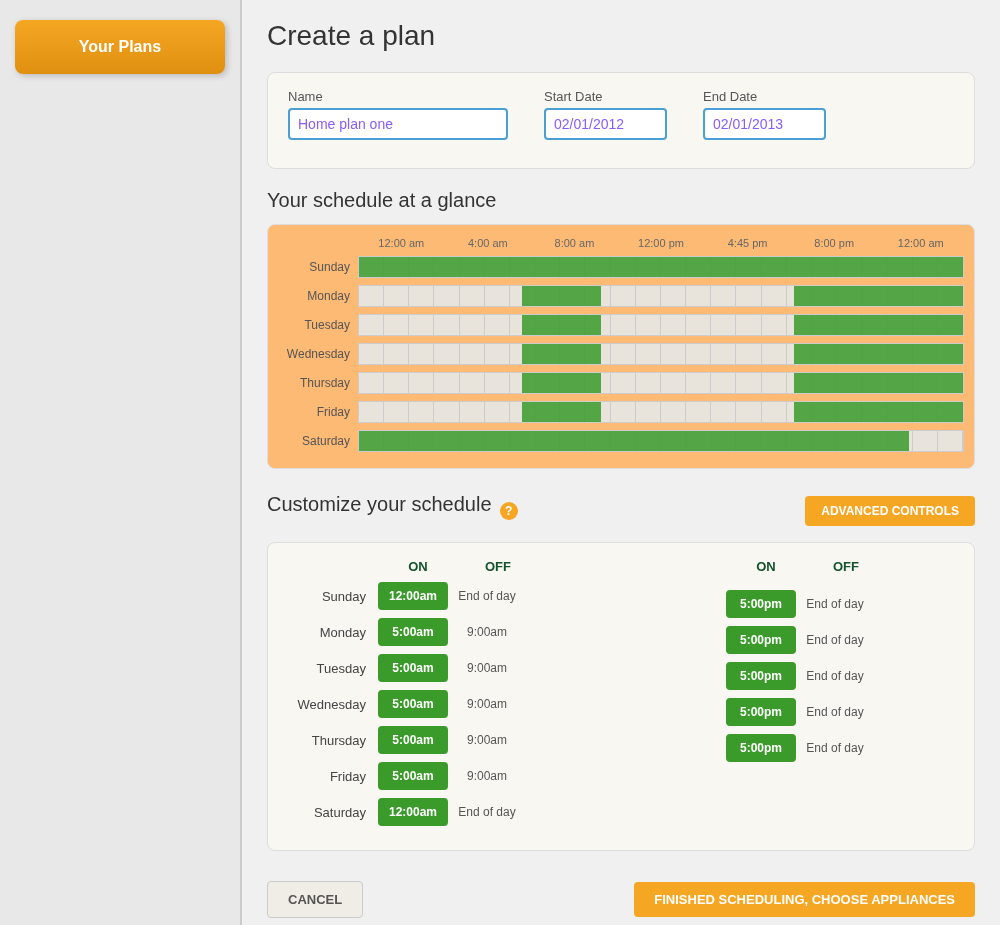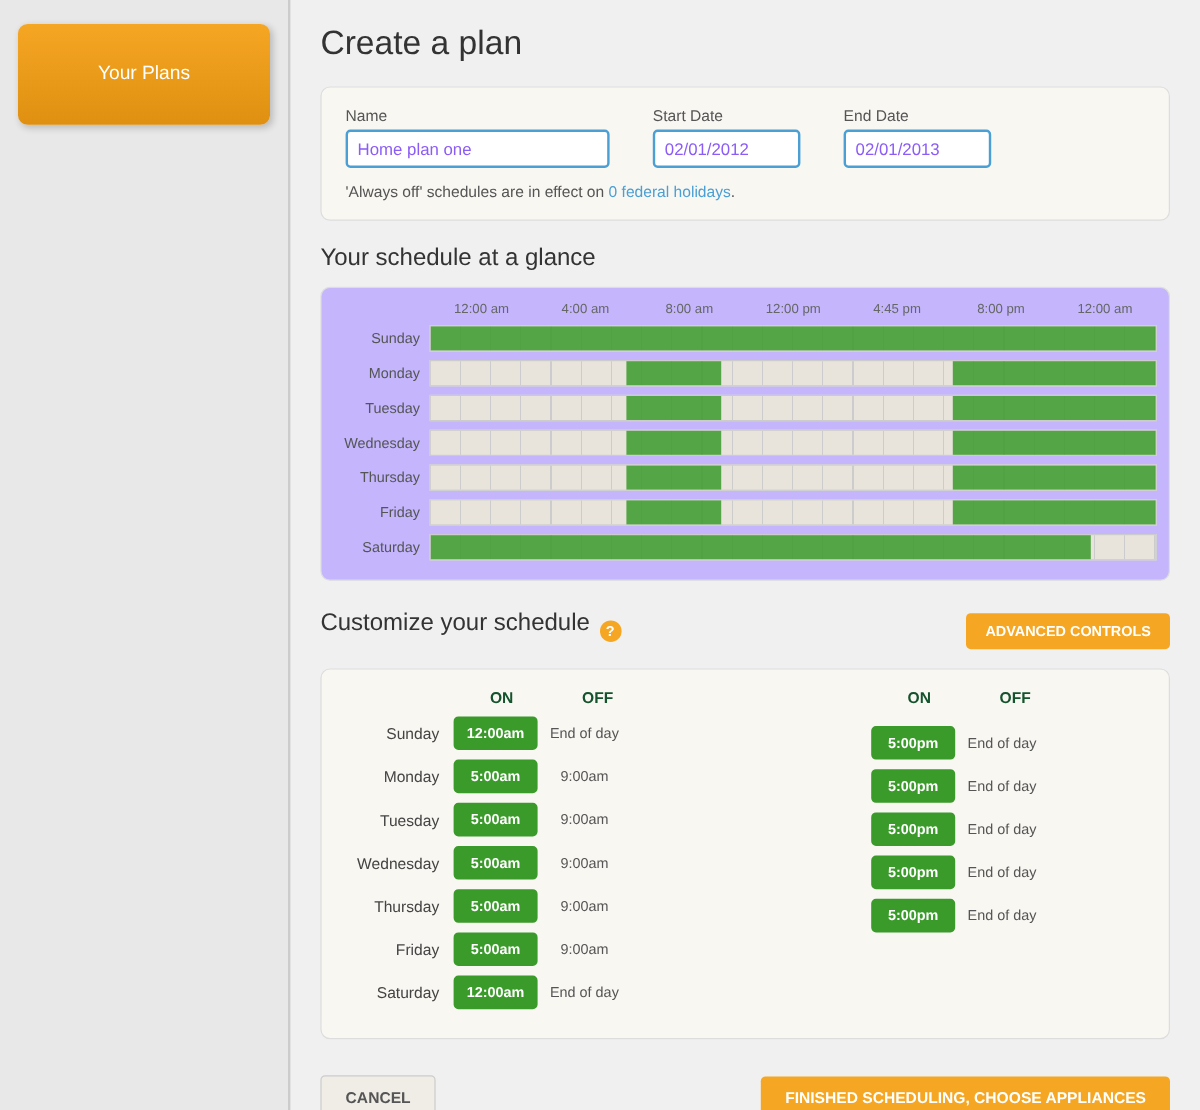--- a/index.html
+++ b/index.html
@@ -15,25 +15,25 @@
       width: 240px;
       min-height: 925px;
       background: #e8e8e8;
       padding: 20px 15px;
       flex-shrink: 0;
     }
     .sidebar-btn {
       background: linear-gradient(to bottom, #f5a623, #e09010);
       border: none;
       border-radius: 8px;
-      padding: 33px 0;
+      padding: 18px 0;
       width: 100%;
       color: white;
       font-size: 16px;
-      font-weight: normal;
+      font-weight: bold;
       cursor: pointer;
       box-shadow: 2px 2px 6px rgba(0,0,0,0.2);
     }
 
     
     .main {
       flex: 1;
       background: #f0f0f0;
       padding: 20px 25px;
       border-left: 2px solid #ccc;
@@ -90,21 +90,21 @@
 
     
     .section-title {
       font-size: 20px;
       font-weight: normal;
       color: #333;
       margin-bottom: 12px;
     }
 
     .schedule-chart {
-      background: #c4b5fd;
+      background: #fdba74;
       border: 1px solid #ddd;
       border-radius: 8px;
       padding: 12px 10px;
       margin-bottom: 24px;
     }
 
     .chart-inner {
       position: relative;
     }
 
@@ -319,23 +319,20 @@
       </div>
       <div class="form-group">
         <label>Start Date</label>
         <input class="date-input" type="text" value="02/01/2012" style="">
       </div>
       <div class="form-group">
         <label>End Date</label>
         <input class="date-input" type="text" value="02/01/2013" style="">
       </div>
     </div>
-    <div class="holidays-text">
-      <span>'Always off' schedules are in effect on </span><a class="holidays-link" href="#">0 federal holidays</a><span>.</span>
-    </div>
   </div>
 
   <div class="section-title">Your schedule at a glance</div>
   <div class="schedule-chart">
     <div class="chart-inner">
       <div class="time-axis" id="time-axis-row">
           <div class="time-label">12:00 am</div>
           <div class="time-label">4:00 am</div>
           <div class="time-label">8:00 am</div>
           <div class="time-label">12:00 pm</div>

